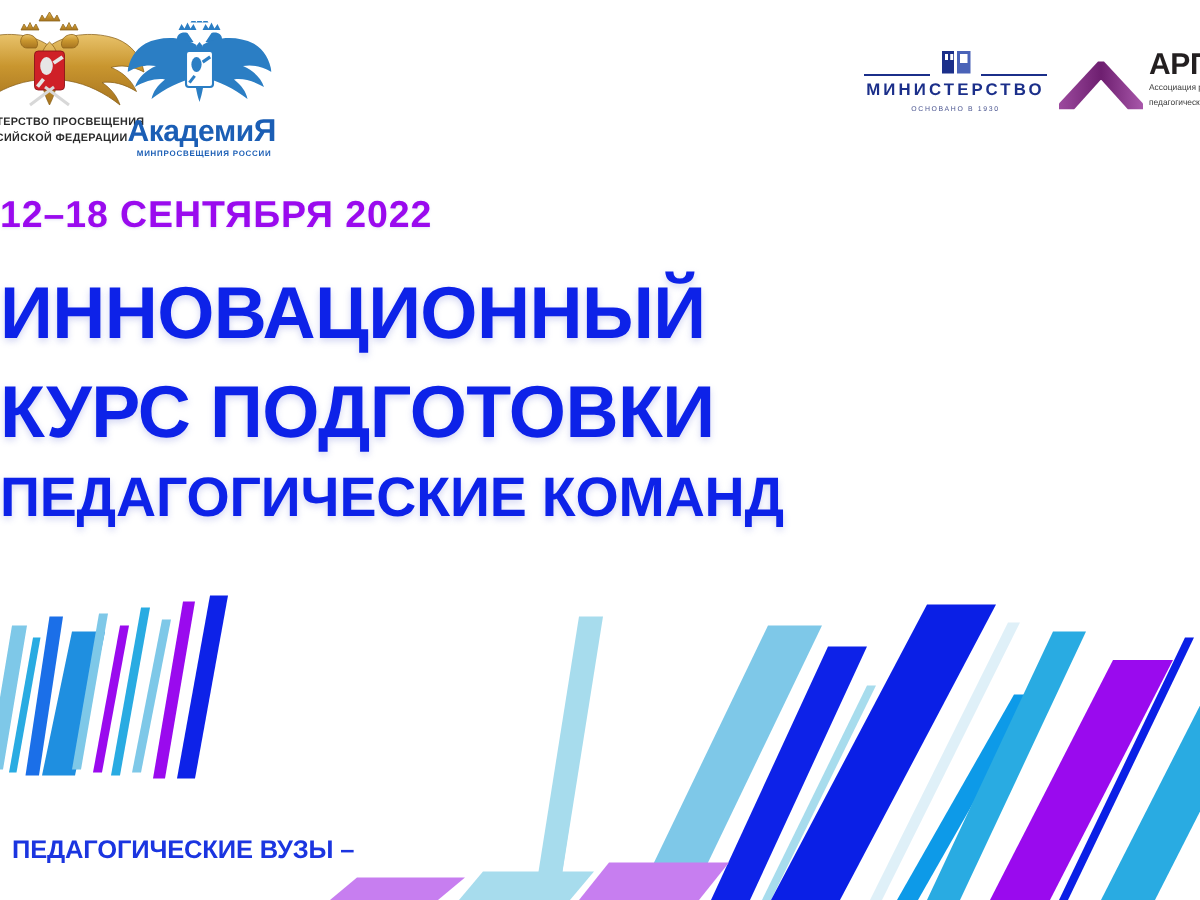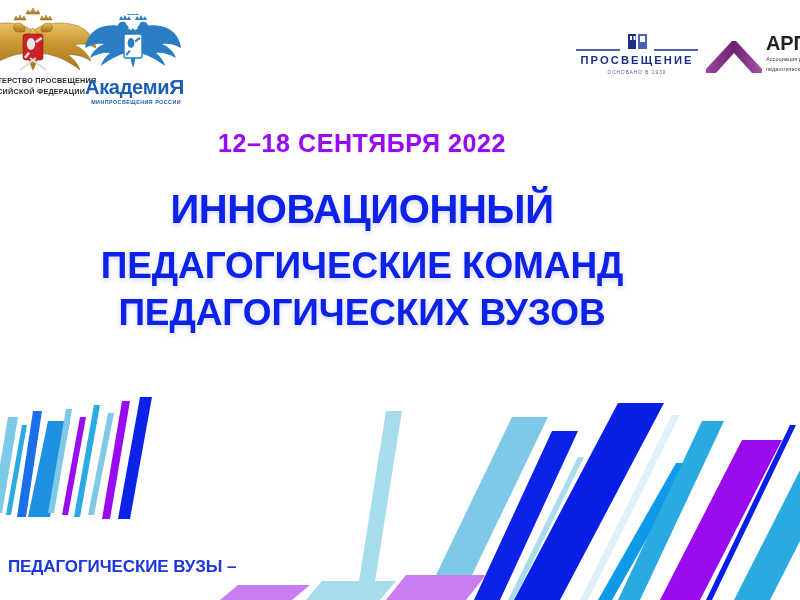--- a/index.html
+++ b/index.html
@@ -142,34 +142,33 @@
     white-space: nowrap;
     overflow: hidden;
   }
 
   
   .headline-block {
     position: absolute;
     top: 128px;
     left: 0;
     width: 724px;
-    text-align: center;
     z-index: 25;
   }
   .event-date {
     font-size: 25px;
     font-weight: bold;
     color: #9a0aee;
     letter-spacing: 0.6px;
     line-height: 30px;
     margin-bottom: 18px;
     text-shadow: 0 1px 2px rgba(150,150,220,0.25);
   }
   .title-lg {
-    font-size: 40px;
+    font-size: 49px;
     font-weight: bold;
     color: #0d22e8;
     letter-spacing: -0.4px;
     line-height: 66px;
     text-shadow: 0 2px 5px rgba(120,130,220,0.33);
   }
   .title-md {
     font-size: 37px;
     font-weight: bold;
     color: #0d22e8;
@@ -299,21 +298,21 @@
         <svg width="130" height="22" viewBox="0 0 130 22">
           <line x1="4" y1="18" x2="48" y2="18" stroke="#1b2f8a" stroke-width="1.4"></line>
           <line x1="82" y1="18" x2="126" y2="18" stroke="#1b2f8a" stroke-width="1.4"></line>
           <rect x="56" y="2" width="8" height="15" fill="#1b2f8a"></rect>
           <rect x="66" y="2" width="9" height="15" fill="#4a63b8"></rect>
           <rect x="58" y="4" width="2" height="4" fill="#ffffff"></rect>
           <rect x="61.5" y="4" width="2" height="4" fill="#ffffff"></rect>
           <rect x="68" y="4" width="5" height="6" fill="#ffffff"></rect>
         </svg>
       </div>
-      <div class="prosv-word">ПРОСВЕЩЕНИЕ</div>
+      <div class="prosv-word">МИНИСТЕРСТВО</div>
       <div class="prosv-sub">ОСНОВАНО В 1930</div>
     </div>
 
     <div class="logo-arpo">
       <div class="arpo-chev">
         <svg width="56" height="34" viewBox="0 0 56 34">
           <defs>
             <linearGradient id="chevL" x1="0" y1="0" x2="1" y2="0">
               <stop offset="0%" stop-color="#9c4a9e"></stop>
               <stop offset="100%" stop-color="#6e1f70"></stop>
@@ -331,22 +330,22 @@
         <div class="arpo-word">АРПО</div>
         <div class="arpo-sub">Ассоциация развития</div>
         <div class="arpo-sub">педагогического образов</div>
       </div>
     </div>
   </div>
 
   <div class="headline-block">
     <div class="event-date">12–18 СЕНТЯБРЯ 2022</div>
     <div class="title-lg">ИННОВАЦИОННЫЙ</div>
+    <div class="title-lg">КУРС ПОДГОТОВКИ</div>
     <div class="title-md">ПЕДАГОГИЧЕСКИЕ КОМАНД</div>
-    <div class="title-md">ПЕДАГОГИЧЕСКИХ ВУЗОВ</div>
   </div>
 
   <div class="stripes">
     <svg width="800" height="205" viewBox="0 0 800 205">
 
       <g>
         <polygon points="8,22 18,22 2,118 -8,118" fill="#7ec8e8"></polygon>
         <polygon points="22,30 27,30 11,120 6,120" fill="#29abe2"></polygon>
         <polygon points="33,16 42,16 26,122 17,122" fill="#1b6fe8"></polygon>
         <polygon points="48,26 70,26 50,122 28,122" fill="#1f8fe0"></polygon>

